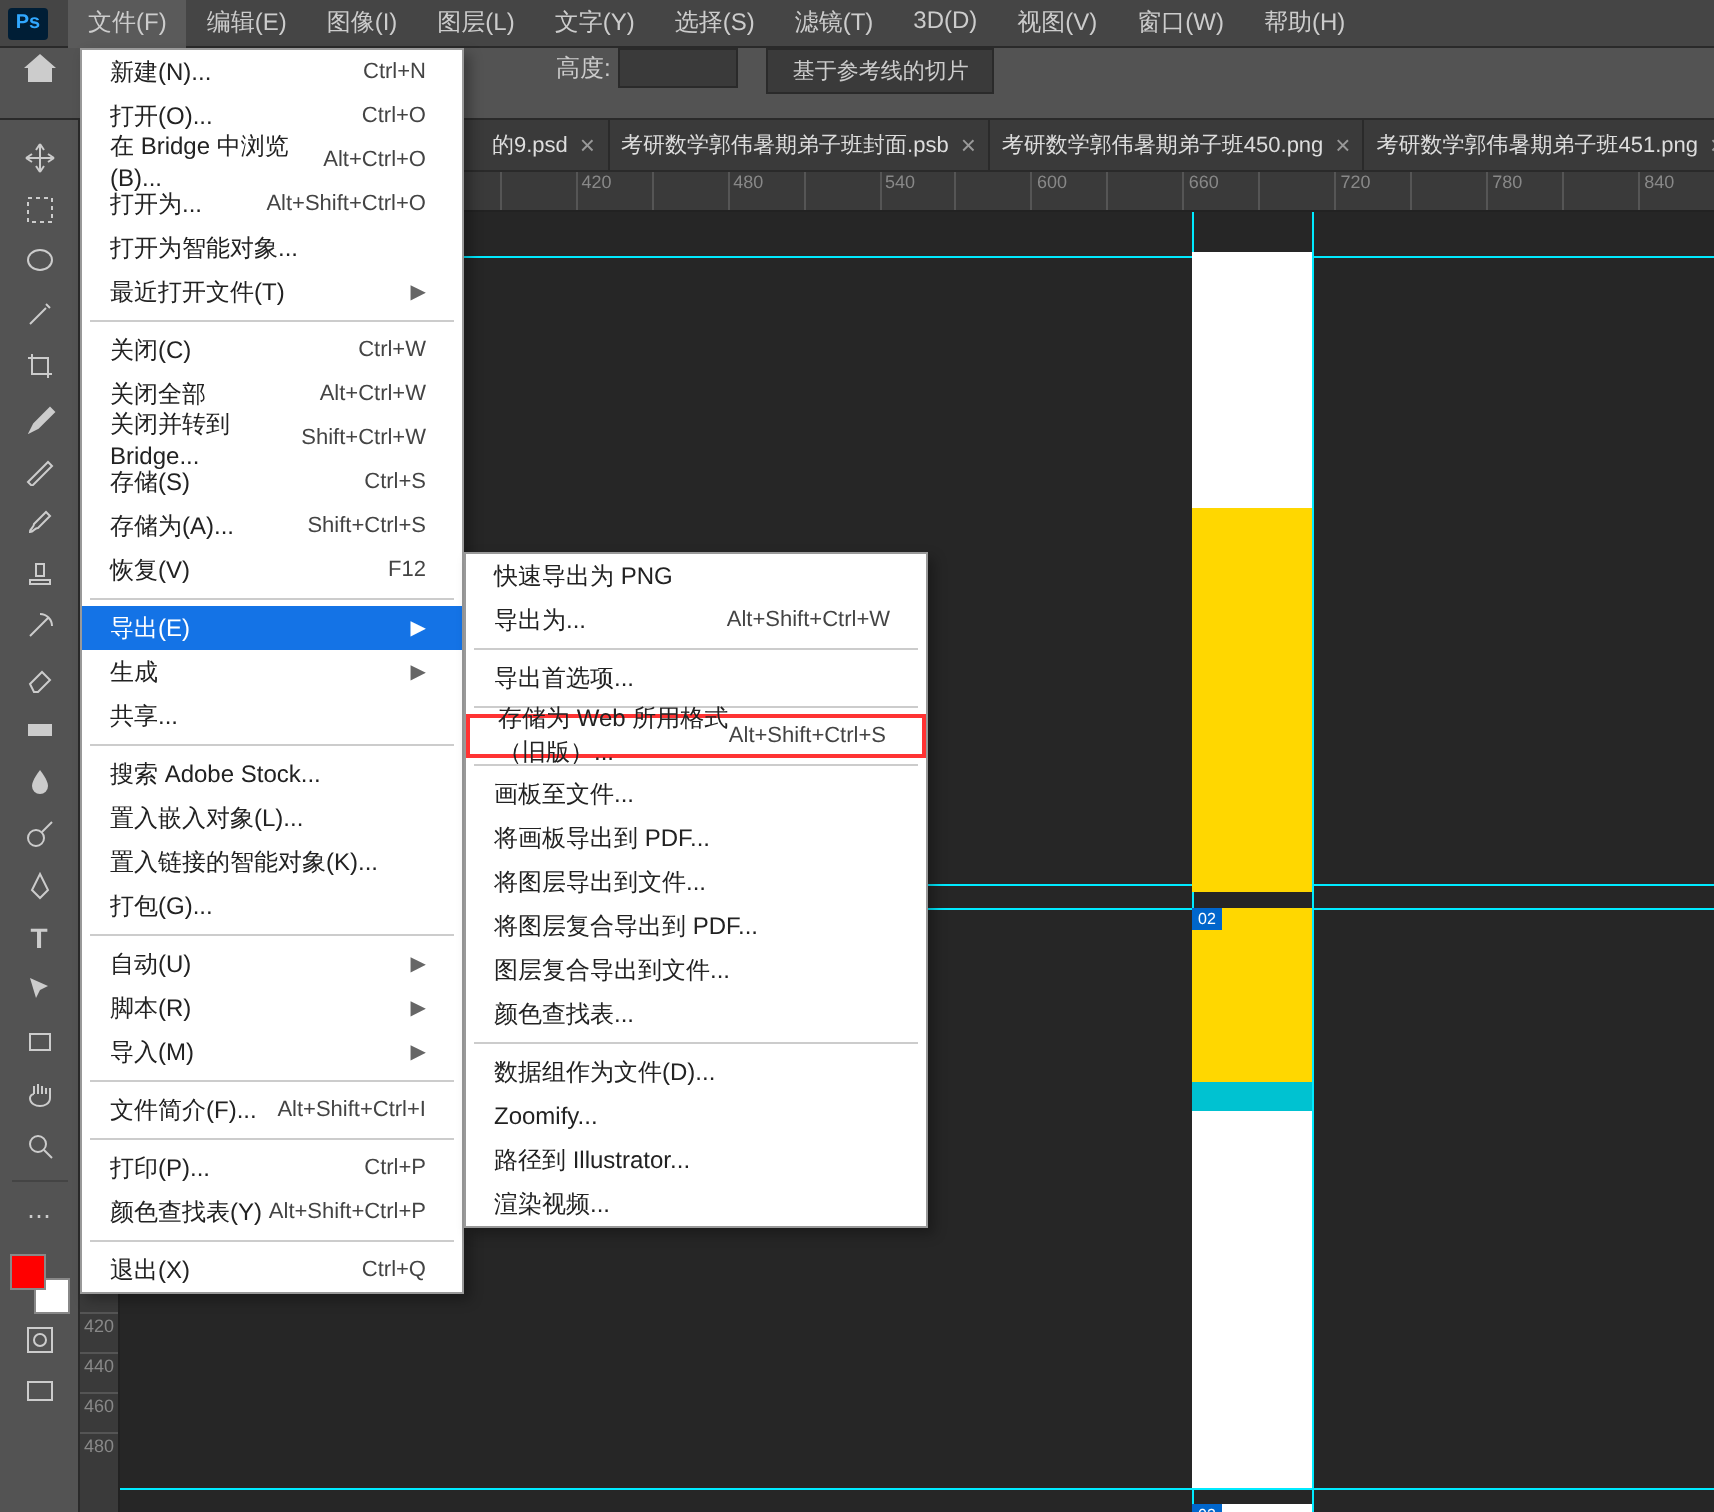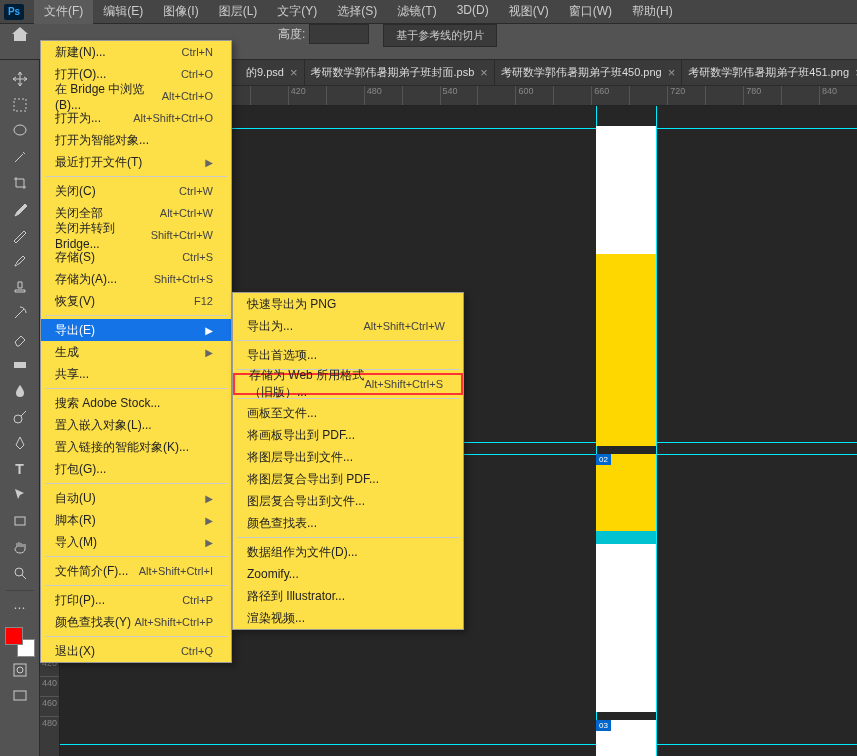--- a/index.html
+++ b/index.html
@@ -29,27 +29,27 @@
 .canvas-area { position: absolute; left: 40px; top: 86px; right: 0; bottom: 0; background: #262626; overflow: hidden; }
 .ruler-h { position: absolute; top: 0; left: 20px; right: 0; height: 20px; background: #3a3a3a; border-bottom: 1px solid #222; display: flex; font-size: 9px; color: #888; }
 .ruler-v { position: absolute; left: 0; top: 20px; bottom: 0; width: 20px; background: #3a3a3a; border-right: 1px solid #222; font-size: 9px; color: #888; }
 .ruler-h span { width: 40px; text-align: left; border-left: 1px solid #555; padding-left: 2px; }
 .ruler-v span { display: block; height: 20px; border-top: 1px solid #555; padding: 1px 2px; }
 .ruler-corner { position: absolute; width: 20px; height: 20px; background: #3a3a3a; border-right: 1px solid #222; border-bottom: 1px solid #222; }
 
 .doc-preview { position: absolute; left: 556px; top: 40px; width: 60px; display: flex; flex-direction: column; gap: 8px; }
 .page-thumb { width: 60px; background: #fff; }
 .page-1 { height: 320px; background: linear-gradient(#fff 0%, #fff 40%, #ffd700 40%, #ffd700 100%); }
-.page-2 { height: 258px; background: linear-gradient(#ffd700 0%, #ffd700 30%, #00c2d1 30%, #00c2d1 35%, #fff 35%, #fff 100%); position: relative; }
+.page-2 { height: 290px; background: linear-gradient(#ffd700 0%, #ffd700 30%, #00c2d1 30%, #00c2d1 35%, #fff 35%, #fff 100%); position: relative; }
 .page-tag { position: absolute; top: 0; left: 0; background: #0066cc; color: #fff; font-size: 8px; padding: 1px 3px; }
 .guide-h { position: absolute; left: 20px; right: 0; height: 1px; background: #00eaff; }
 .guide-v { position: absolute; top: 20px; bottom: 0; width: 1px; background: #00eaff; }
 
 
-.dropdown { position: absolute; background: #fde047; border: 1px solid #999; box-shadow: 3px 3px 6px rgba(0,0,0,0.3); color: #222; font-size: 12px; z-index: 100; margin-top: 16px; }
+.dropdown { position: absolute; background: #ffffff; border: 1px solid #999; box-shadow: 3px 3px 6px rgba(0,0,0,0.3); color: #222; font-size: 12px; z-index: 100; }
 .dd-file { left: 40px; top: 24px; width: 192px; }
 .dd-export { left: 232px; top: 276px; width: 232px; }
 .dd-row { display: flex; align-items: center; padding: 4px 18px 4px 14px; height: 22px; }
 .dd-row.hl { background: #1473e6; color: #fff; }
 .dd-label { flex: 1; }
 .dd-short { color: #444; font-size: 11px; }
 .dd-sep { height: 1px; background: #ccc; margin: 3px 4px; }
 .dd-arrow { font-size: 10px; color: #666; margin-left: 6px; }
 .dd-row.hl .dd-arrow { color: #fff; }
 .highlight-box { border: 2px solid #ff3333; }

